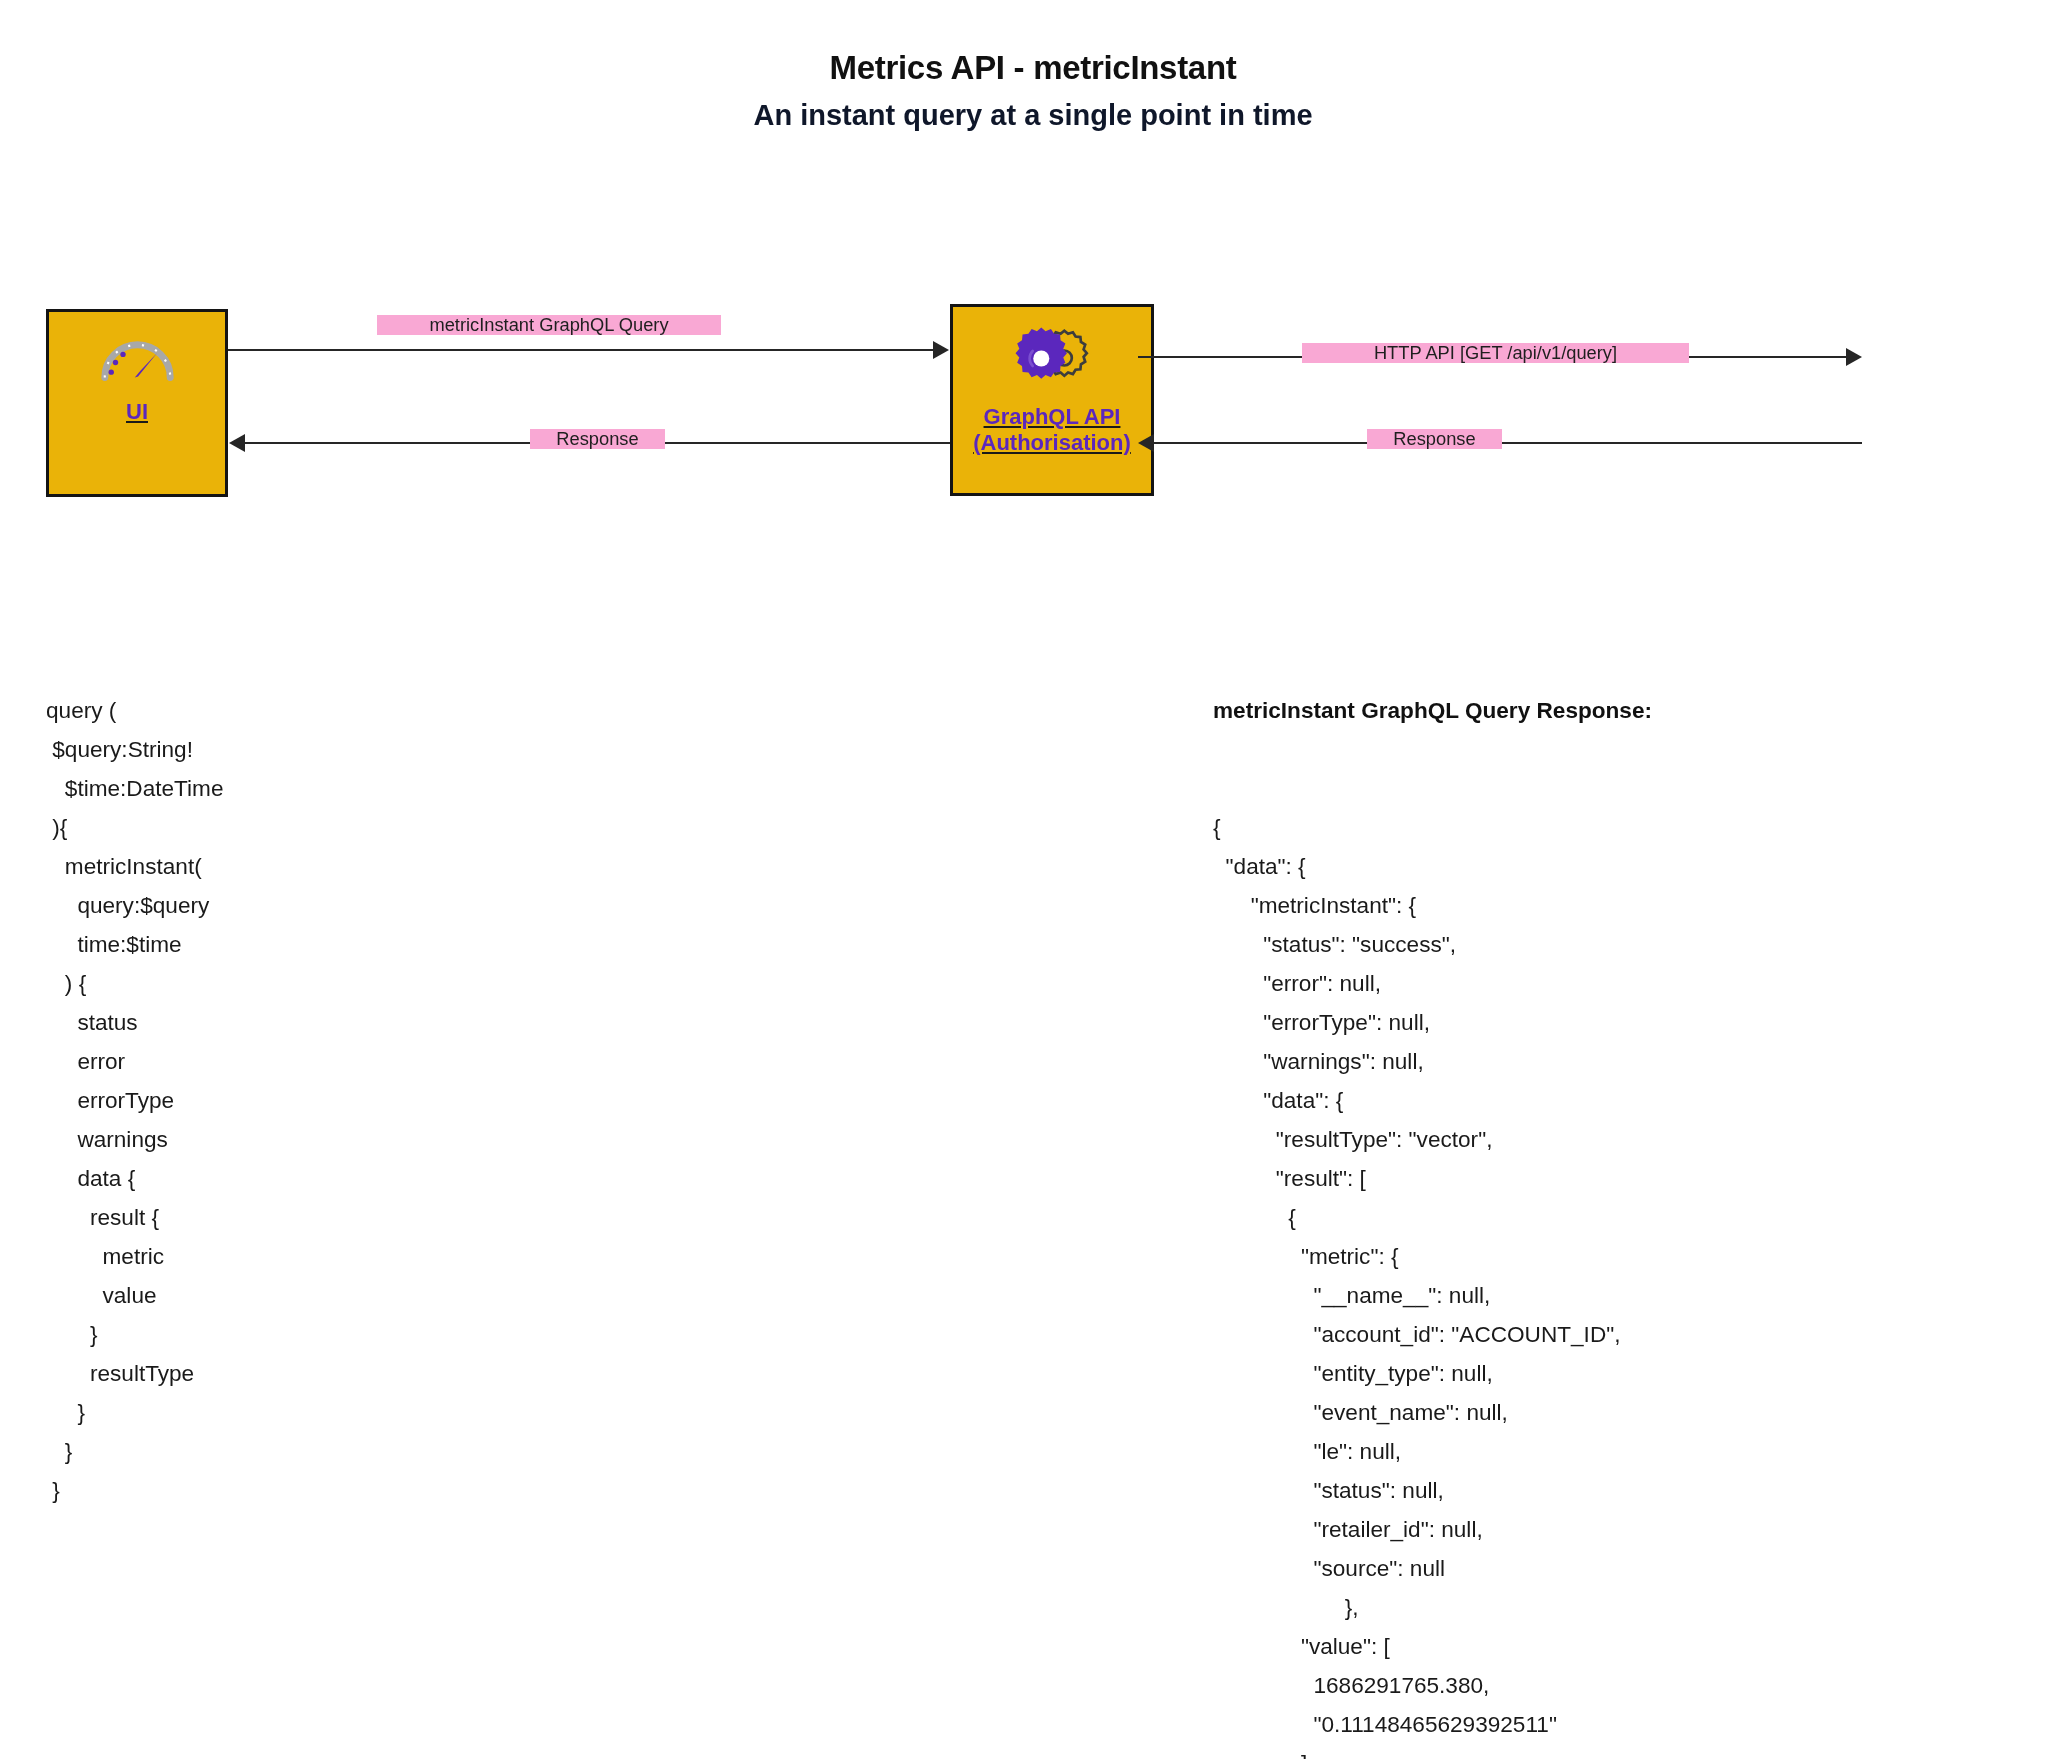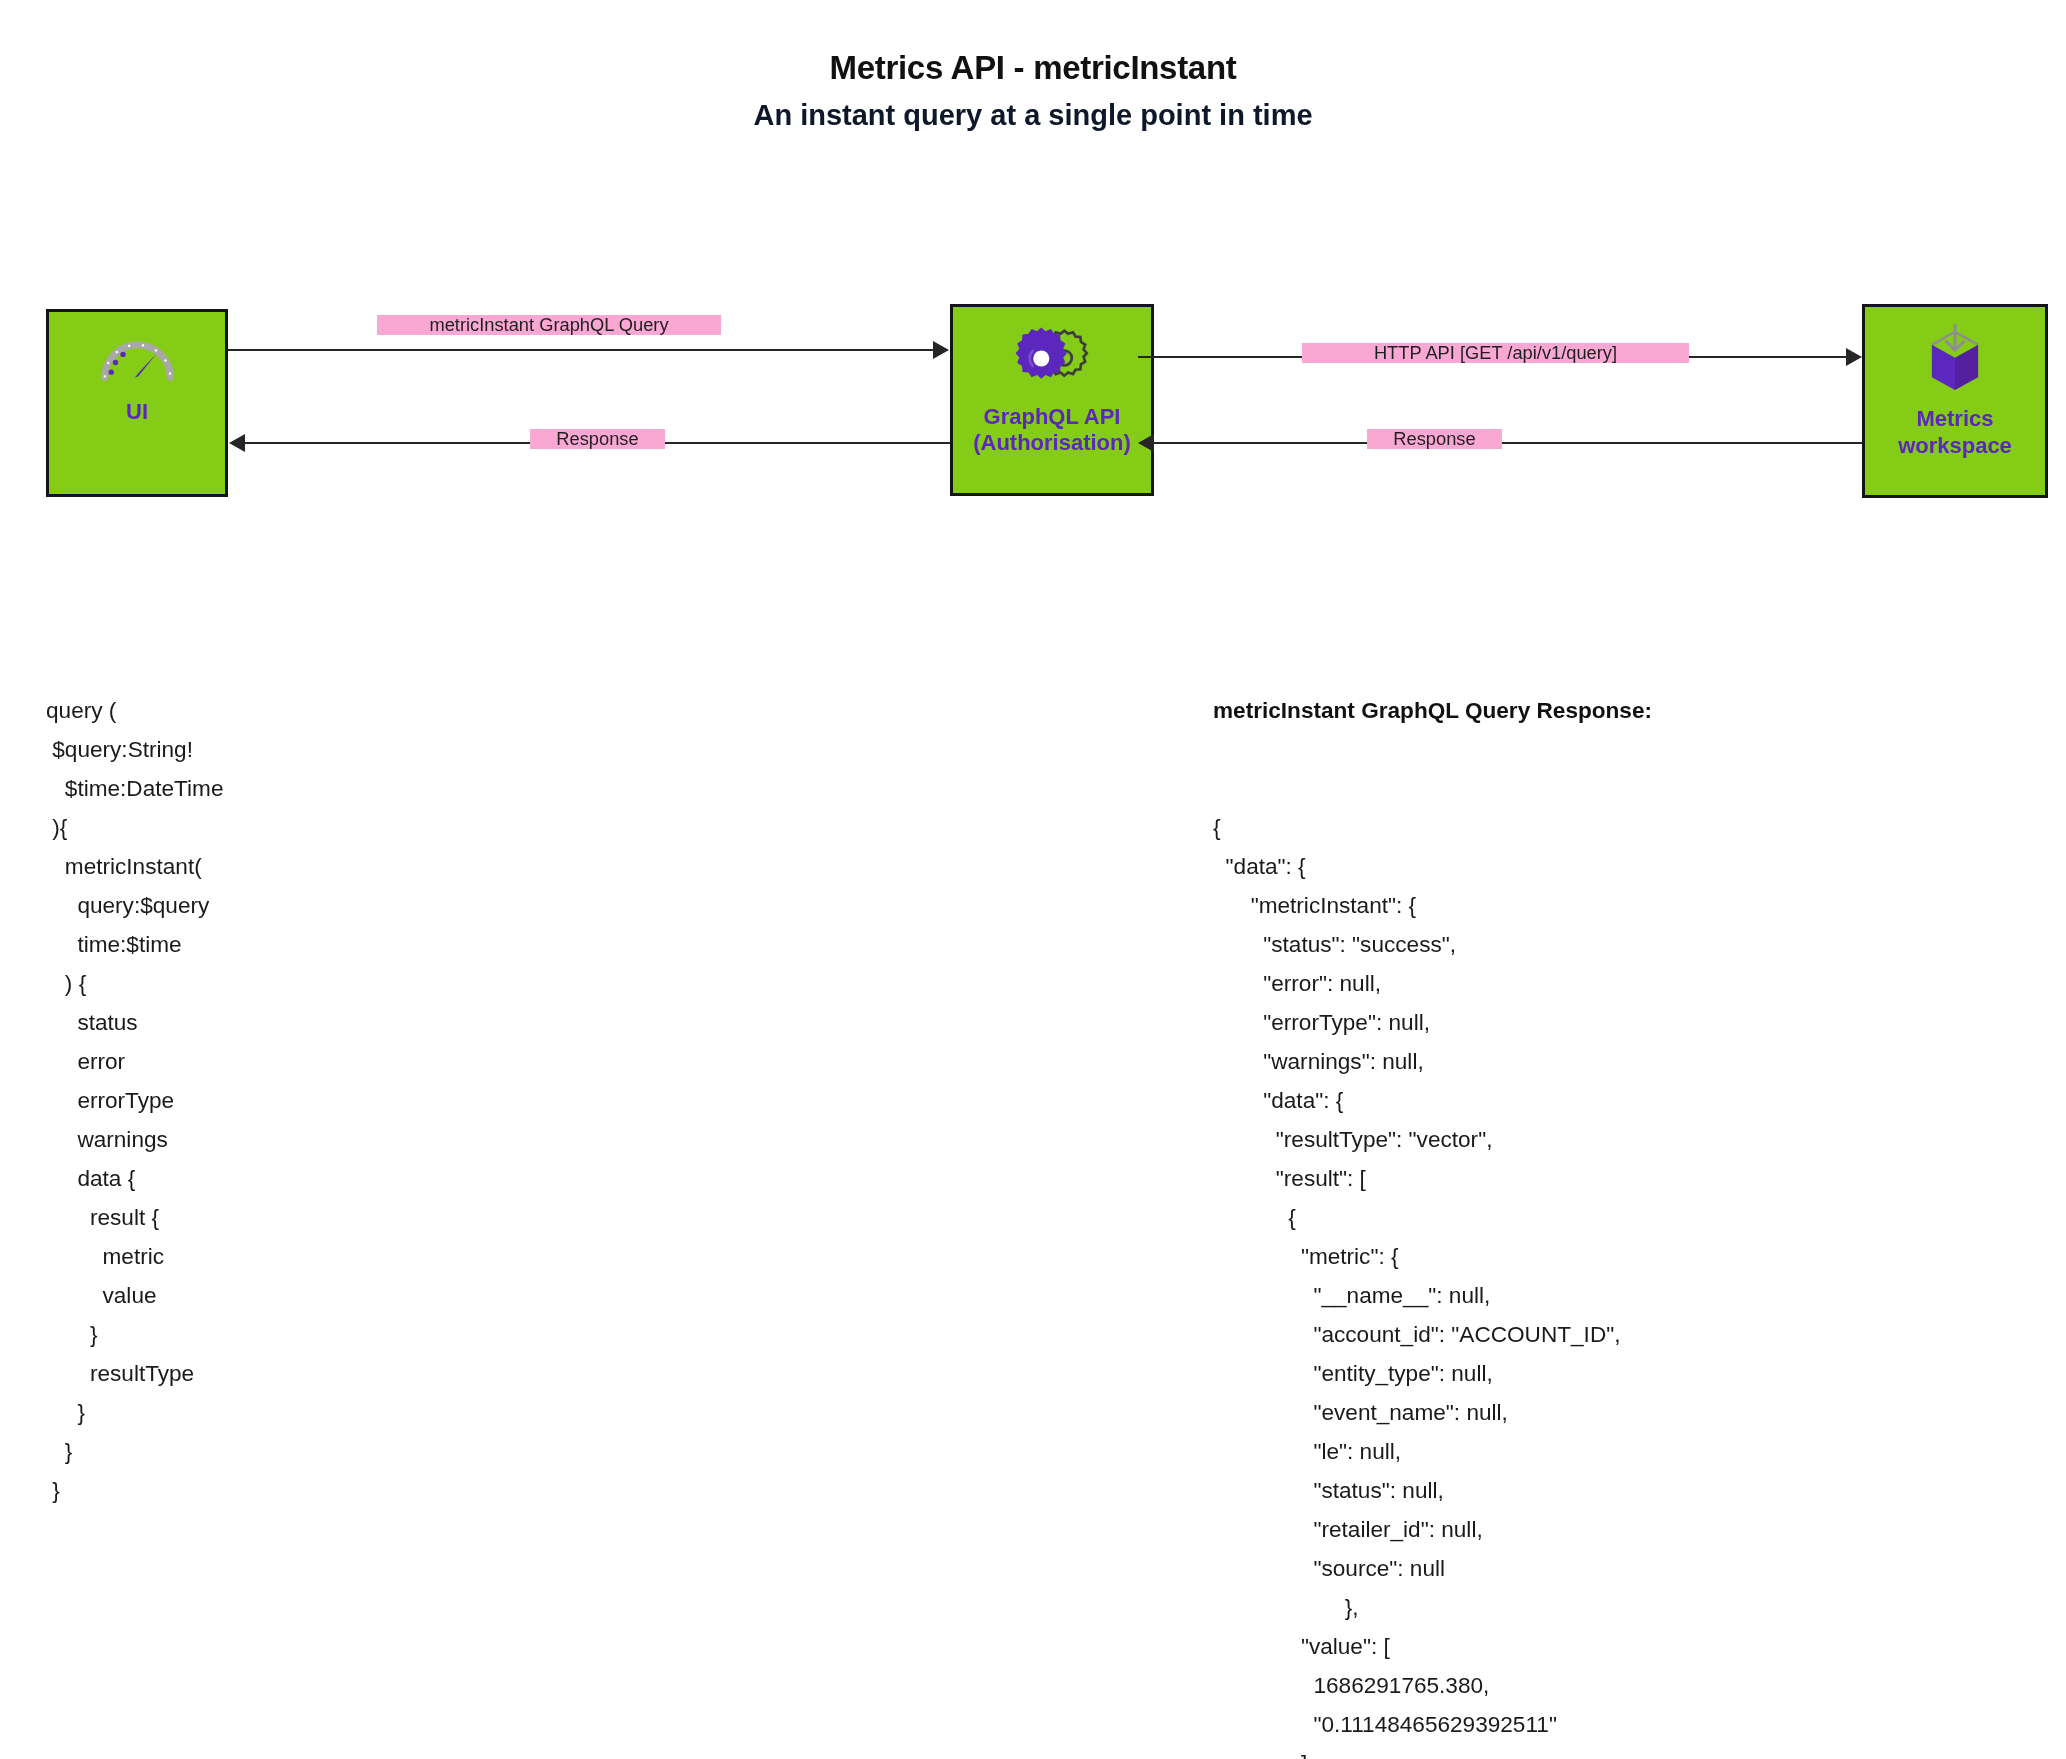--- a/index.html
+++ b/index.html
@@ -40,25 +40,26 @@
 
   
   #diagram {
     position: absolute;
     top: 0; left: 0;
     width: 2066px; height: 538px;
   }
   .node-box {
     position: absolute;
     border: 3.8px solid #141414;
-    background: #84cc16;
+    background: #eab308;
     display: flex;
     flex-direction: column;
     align-items: center;
     justify-content: flex-start;
+    text-decoration: underline;
   }
   .node-icon {
     margin-top: 14px;
     line-height: 0;
   }
   .node-label {
     color: #5B27BD;
     font-weight: bold;
     font-size: 22px;
     text-align: center;
@@ -153,32 +154,20 @@
         <g fill="#5B27BD">
           <path d="M60 12 l8 7 10 -4 6 9 11 1 1 11 9 6 -4 10 7 8 -7 8 4 10 -9 6 -1 11 -11 1 -6 9 -10 -4 -8 7 -8 -7 -10 4 -6 -9 -11 -1 -1 -11 -9 -6 4 -10 -7 -8 7 -8 -4 -10 9 -6 1 -11 11 -1 6 -9 10 4 z"></path>
         </g>
         <circle cx="60" cy="70" r="15" fill="#ffffff"></circle>
         <path d="M44 56 A20 20 0 0 0 44 84" fill="none" stroke="#7b4fd0" stroke-width="5" stroke-linecap="round"></path>
       </svg>
     </div>
     <div class="node-label"><span>GraphQL API</span><br><span>(Authorisation)</span></div>
   </div>
 
-  <div class="node-box" id="node-metrics">
-    <div class="node-icon">
-      <svg width="70" height="73" viewBox="0 0 130 135">
-        <path d="M65 6 L65 50" stroke="#8f8f8f" stroke-width="6" fill="none"></path>
-        <path d="M49 38 L65 54 L81 38" stroke="#8f8f8f" stroke-width="6" fill="none" stroke-linecap="round" stroke-linejoin="round"></path>
-        <path d="M22 44 L65 20 L108 44" fill="none" stroke="#8f8f8f" stroke-width="5"></path>
-        <path d="M22 44 L65 68 L65 128 L22 104 Z" fill="#5B27BD"></path>
-        <path d="M108 44 L65 68 L65 128 L108 104 Z" fill="#55209F"></path>
-      </svg>
-    </div>
-    <div class="node-label"><span>Metrics</span><br><span>workspace</span></div>
-  </div>
 
   <div class="arrow-line" style="left:228px; top:349px; width:705px;"></div>
   <div class="arrow-head right" style="left:933px; top:341px;"></div>
   <div class="arrow-label" style="left:377px; top:315px; width:344px;">metricInstant GraphQL Query</div>
 
   <div class="arrow-line" style="left:245px; top:442px; width:705px;"></div>
   <div class="arrow-head left" style="left:229px; top:434px;"></div>
   <div class="arrow-label" style="left:530px; top:429px; width:135px;">Response</div>
 
   <div class="arrow-line" style="left:1138px; top:356px; width:708px;"></div>

